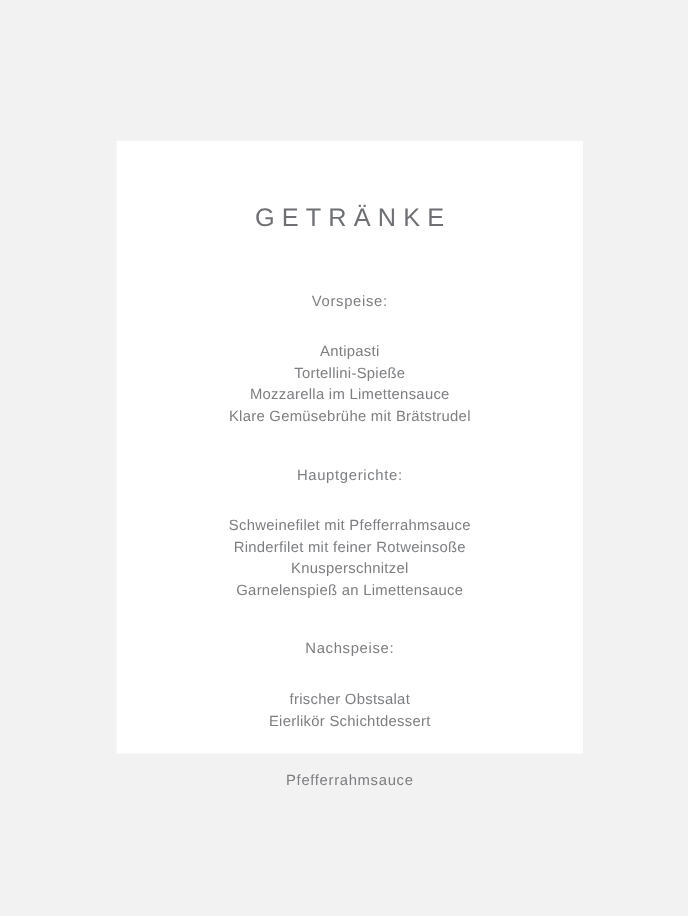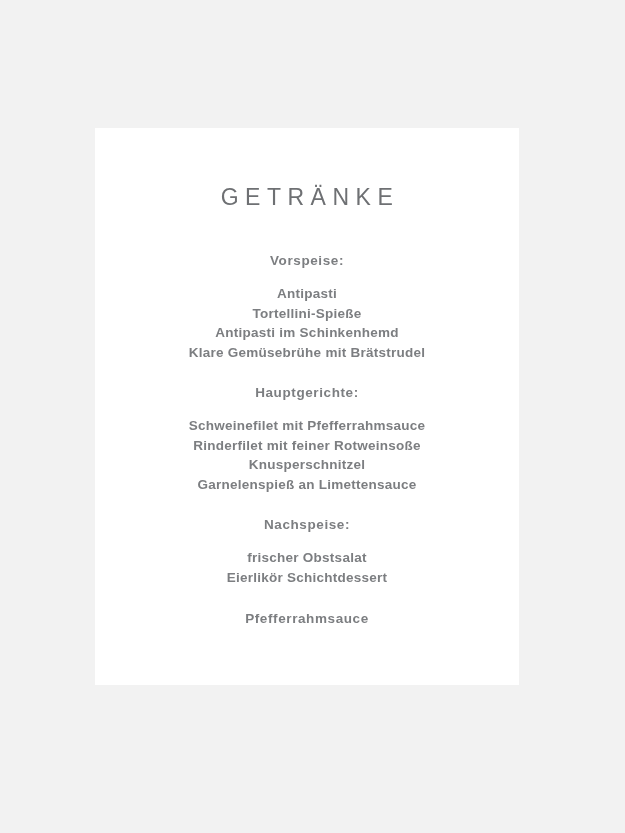--- a/index.html
+++ b/index.html
@@ -16,21 +16,21 @@
   .stage {
     position: relative;
     width: 625px;
     height: 833px;
     display: flex;
     align-items: flex-start;
     justify-content: center;
   }
   .menu-card {
     position: absolute;
-    left: 95px;
+    left: 106px;
     top: 128px;
     width: 424px;
     height: 557px;
     background: #ffffff;
     box-sizing: border-box;
     padding-top: 56px;
   }
   .menu-title {
     text-align: center;
     font-family: "Liberation Sans", sans-serif;
@@ -40,33 +40,33 @@
     color: #6e7073;
     margin: 0;
     padding-left: 6px;
   }
   .section {
     text-align: center;
     margin: 0;
   }
   .section-heading {
     font-size: 13.5px;
-    font-weight: 700;
+    font-weight: 400;
     color: #7c7e81;
     letter-spacing: 0.6px;
-    margin: 0;
+    margin: 13px;
   }
   .section-items {
     margin: 0;
     padding: 0;
     list-style: none;
   }
   .section-items li {
     font-size: 13.5px;
-    font-weight: 700;
+    font-weight: 400;
     color: #7c7e81;
     letter-spacing: 0.25px;
     line-height: 19.5px;
     margin: 0;
   }
   .sp-title-gap { height: 42px; }
   .sp-head-items { height: 16px; }
   .sp-block { height: 23px; }
   .sp-final { height: 24px; }
 </style>
@@ -79,21 +79,21 @@
     <h1 class="menu-title">GETRÄNKE</h1>
 
     <div class="sp-title-gap"></div>
 
     <div class="section">
       <div class="section-heading">Vorspeise:</div>
       <div class="sp-head-items"></div>
       <ul class="section-items">
         <li>Antipasti</li>
         <li>Tortellini-Spieße</li>
-        <li>Antipasti im Schinkenhemd</li>
+        <li>Mozzarella im Limettensauce</li>
         <li>Klare Gemüsebrühe mit Brätstrudel</li>
       </ul>
     </div>
 
     <div class="sp-block"></div>
 
     <div class="section">
       <div class="section-heading">Hauptgerichte:</div>
       <div class="sp-head-items"></div>
       <ul class="section-items">

